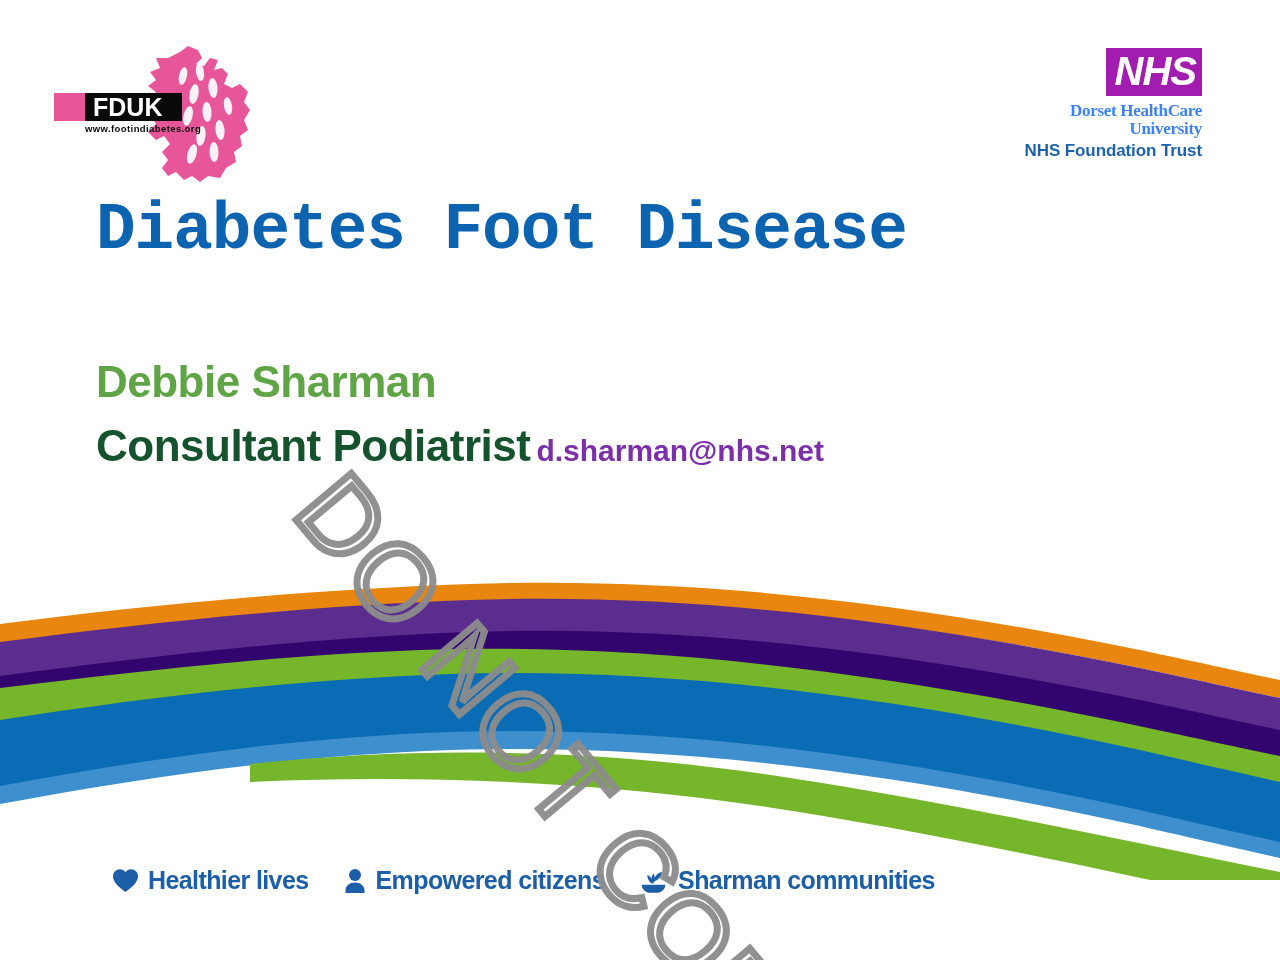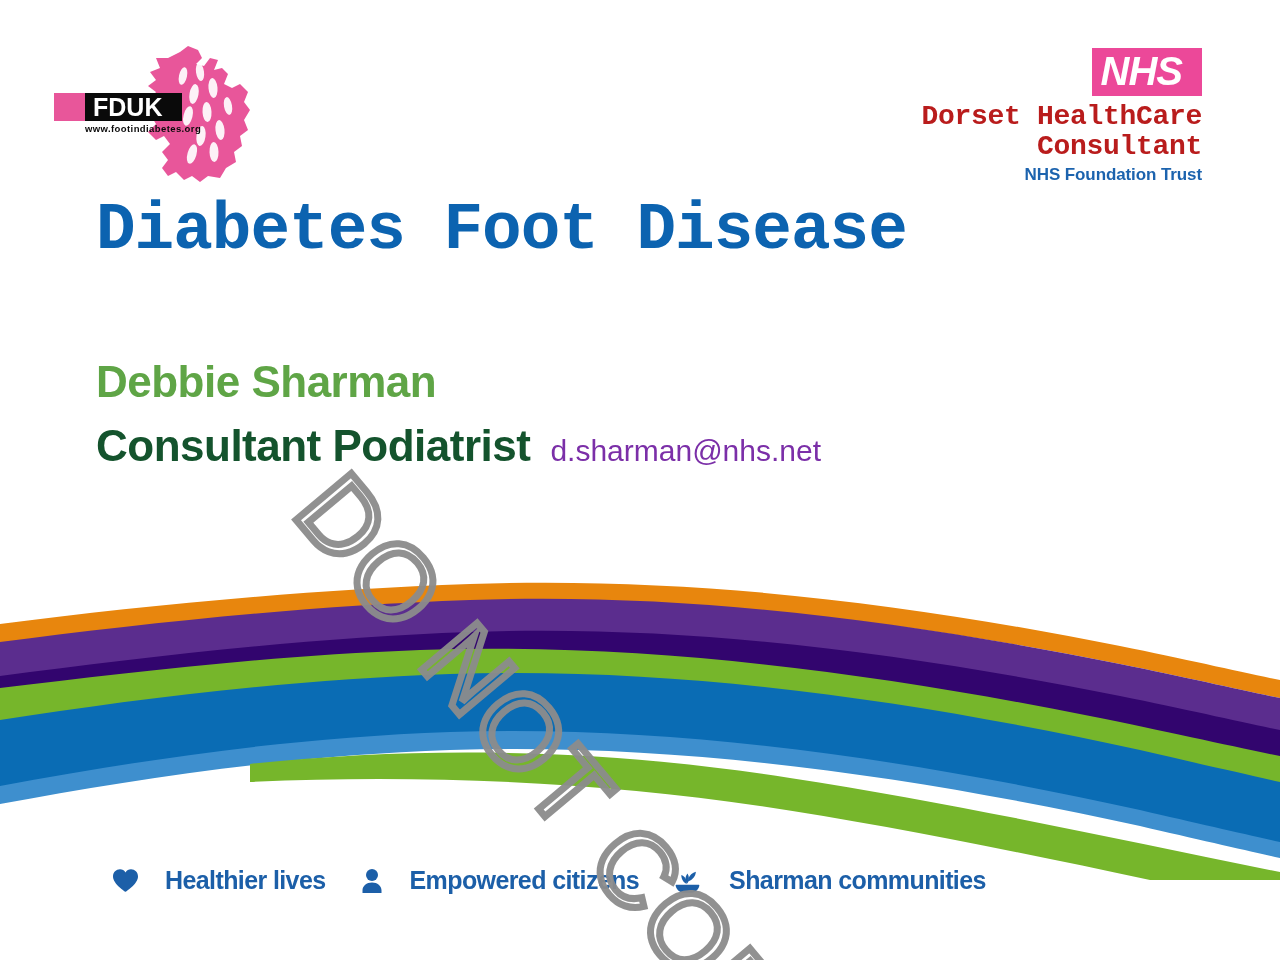--- a/index.html
+++ b/index.html
@@ -30,39 +30,39 @@
   
   #nhs-logo {
     position: absolute;
     right: 78px;
     top: 48px;
     text-align: right;
     line-height: 1;
   }
   #nhs-box {
     display: inline-block;
-    background: #ec4899;
-    padding: 4px 20px 5px 9px;
+    background: #a21caf;
+    padding: 4px 6px 5px 9px;
     margin-bottom: 6px;
   }
   #nhs-box span {
     display: block;
     font-family: "Liberation Sans", sans-serif;
     font-weight: bold;
     font-style: italic;
     font-size: 40px;
     letter-spacing: -1px;
     color: #ffffff;
     line-height: 0.98;
   }
   .trust-line {
-    font-family: Liberation Mono, monospace;
-    font-weight: bold;
-    font-size: 28px;
-    color: #b91c1c;
+    font-family: Liberation Serif, serif;
+    font-weight: bold;
+    font-size: 17px;
+    color: #3b82f6;
     line-height: 1.06;
     letter-spacing: -0.3px;
     white-space: nowrap;
   }
   #trust-foundation {
     font-family: "Liberation Sans", sans-serif;
     font-weight: bold;
     font-size: 17px;
     color: #1C63AE;
     line-height: 1.5;
@@ -111,25 +111,25 @@
   #presenter-role {
     font-family: "Liberation Sans", sans-serif;
     font-weight: bold;
     font-size: 44px;
     color: #14532d;
     letter-spacing: -0.5px;
     line-height: 1.05;
   }
   #presenter-email {
     font-family: "Liberation Sans", sans-serif;
-    font-weight: normal;
+    font-weight: bold;
     font-size: 30px;
     color: #7B2FA8;
     letter-spacing: 0;
-    margin-left: 20px;
+    margin-left: 6px;
   }
 
   
   #wave-graphic {
     position: absolute;
     left: 0;
     top: 580px;
     width: 1280px;
     height: 300px;
   }
@@ -140,21 +140,21 @@
     position: absolute;
     left: 112px;
     top: 866px;
     display: flex;
     align-items: center;
     gap: 34px;
   }
   .strap-item {
     display: flex;
     align-items: center;
-    gap: 26px;
+    gap: 9px;
   }
   .strap-icon svg { display: block; }
   .strap-label {
     font-family: "Liberation Sans", sans-serif;
     font-weight: bold;
     font-size: 25px;
     color: #1C5FA8;
     letter-spacing: -0.6px;
     white-space: nowrap;
   }
@@ -221,21 +221,21 @@
         <text x="33" y="88" font-family="Liberation Sans, sans-serif" font-weight="bold" font-size="9.5" fill="#0A0A0A" letter-spacing="0.4">www.footindiabetes.org</text>
       </g>
     </svg>
   </div>
 
   <div id="nhs-logo">
     <div id="nhs-box">
       <span>NHS</span>
     </div>
     <div class="trust-line">Dorset HealthCare</div>
-    <div class="trust-line">Consultant</div>
+    <div class="trust-line">University</div>
     <div id="trust-foundation">NHS Foundation Trust</div>
   </div>
 
   <div id="title-block">
     <h1 id="slide-title">Diabetes Foot Disease</h1>
     <div id="presenter-name">Debbie Sharman</div>
     <div id="presenter-role-line">
       <span id="presenter-role">Consultant Podiatrist</span><span id="presenter-email">d.sharman@nhs.net</span>
     </div>
   </div>

